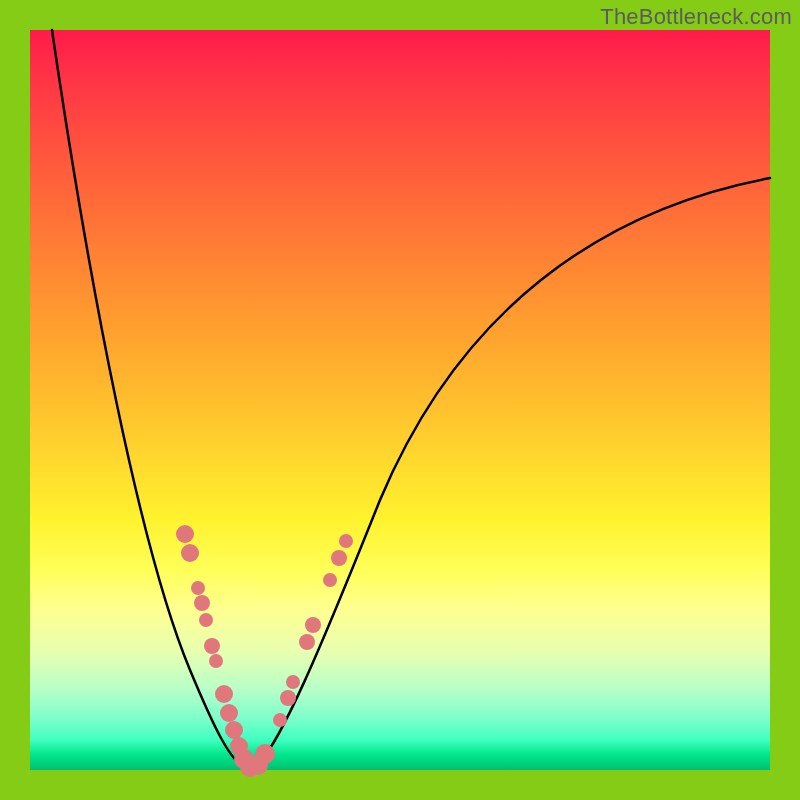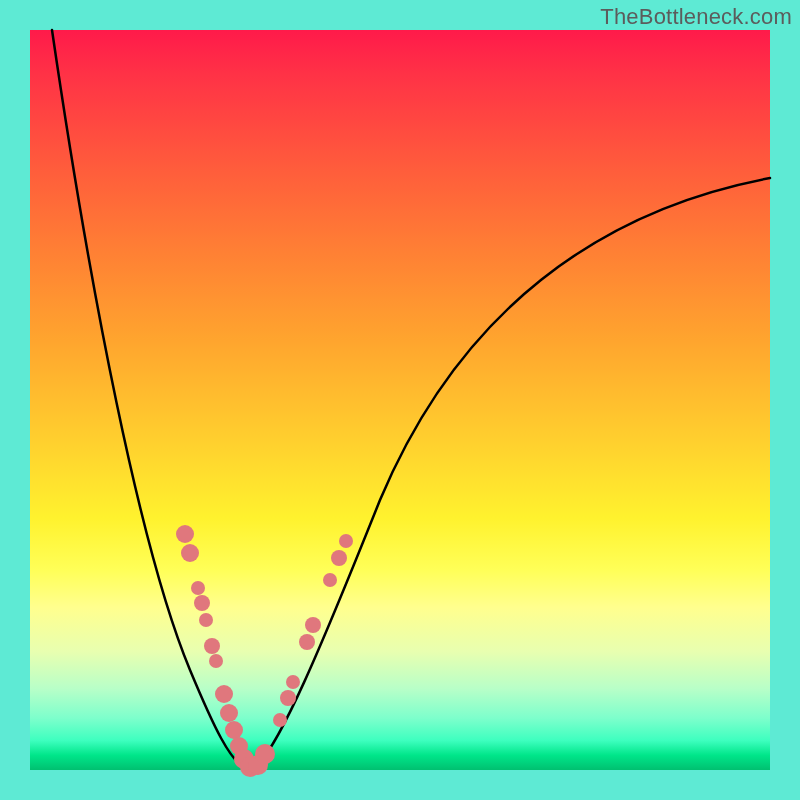--- a/index.html
+++ b/index.html
@@ -8,21 +8,21 @@
     width: 800px;
     height: 800px;
     overflow: hidden;
     background: #000;
     font-family: Arial, Helvetica, sans-serif;
   }
   .frame {
     position: absolute;
     left: 0; top: 0;
     width: 800px; height: 800px;
-    background: #5eead4;
+    background: #84cc16;
   }
   .plot {
     position: absolute;
     left: 30px;
     top: 30px;
     width: 740px;
     height: 740px;
     background: linear-gradient(to bottom,
       #ff1a4a 0%,
       #ff3246 6%,

